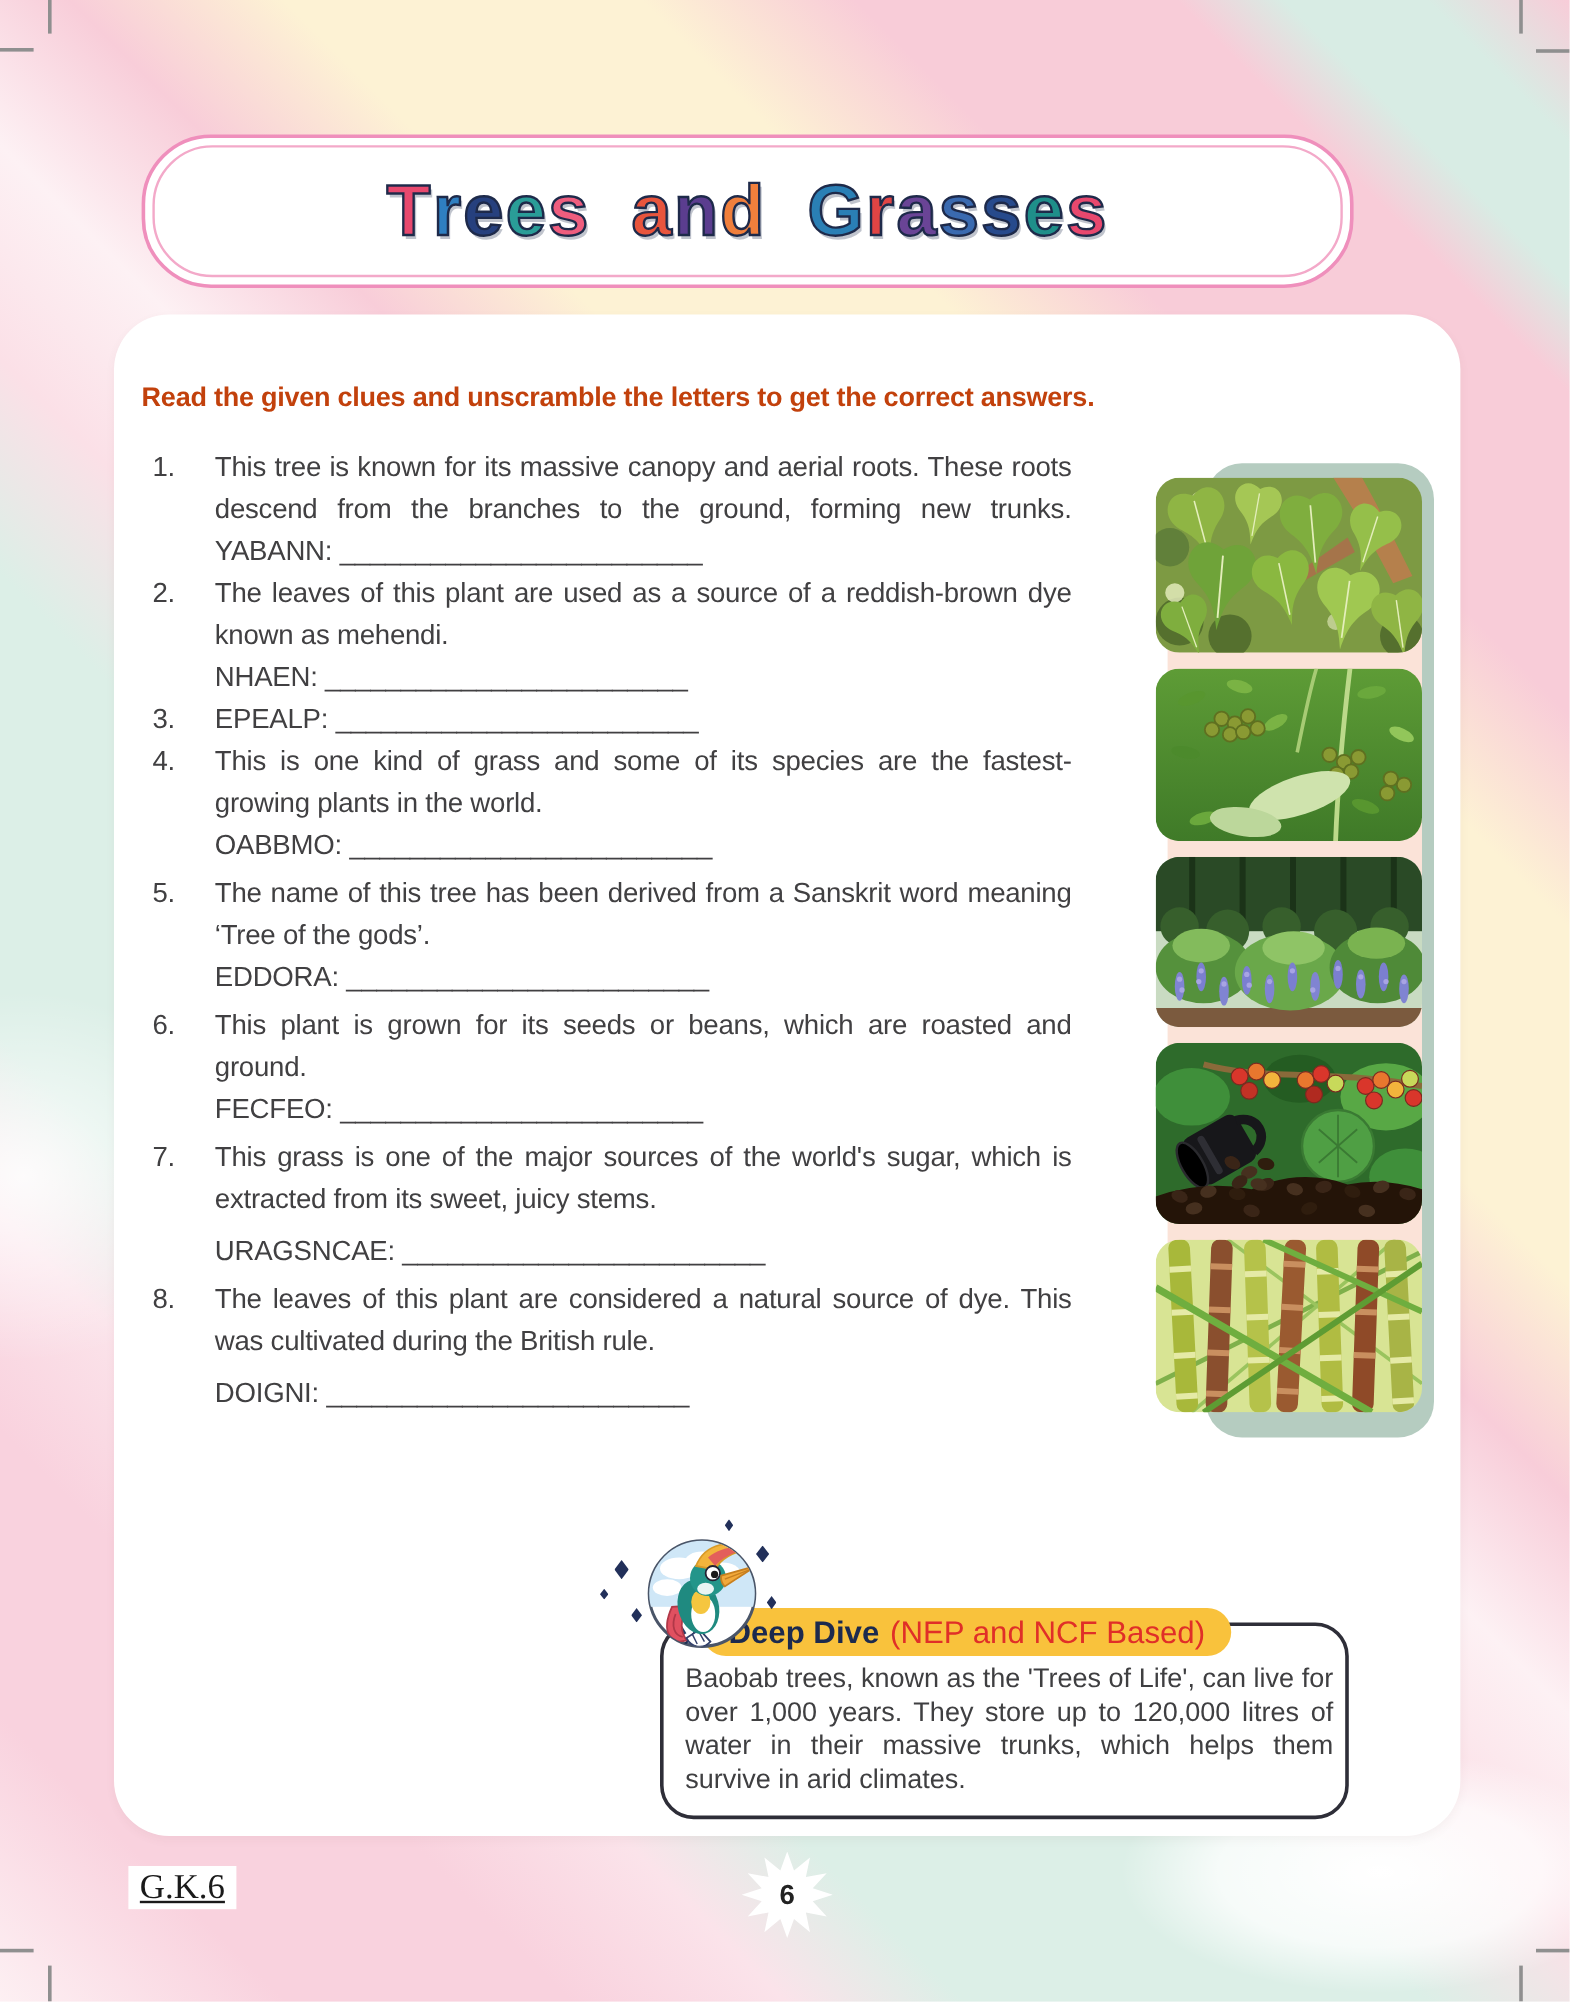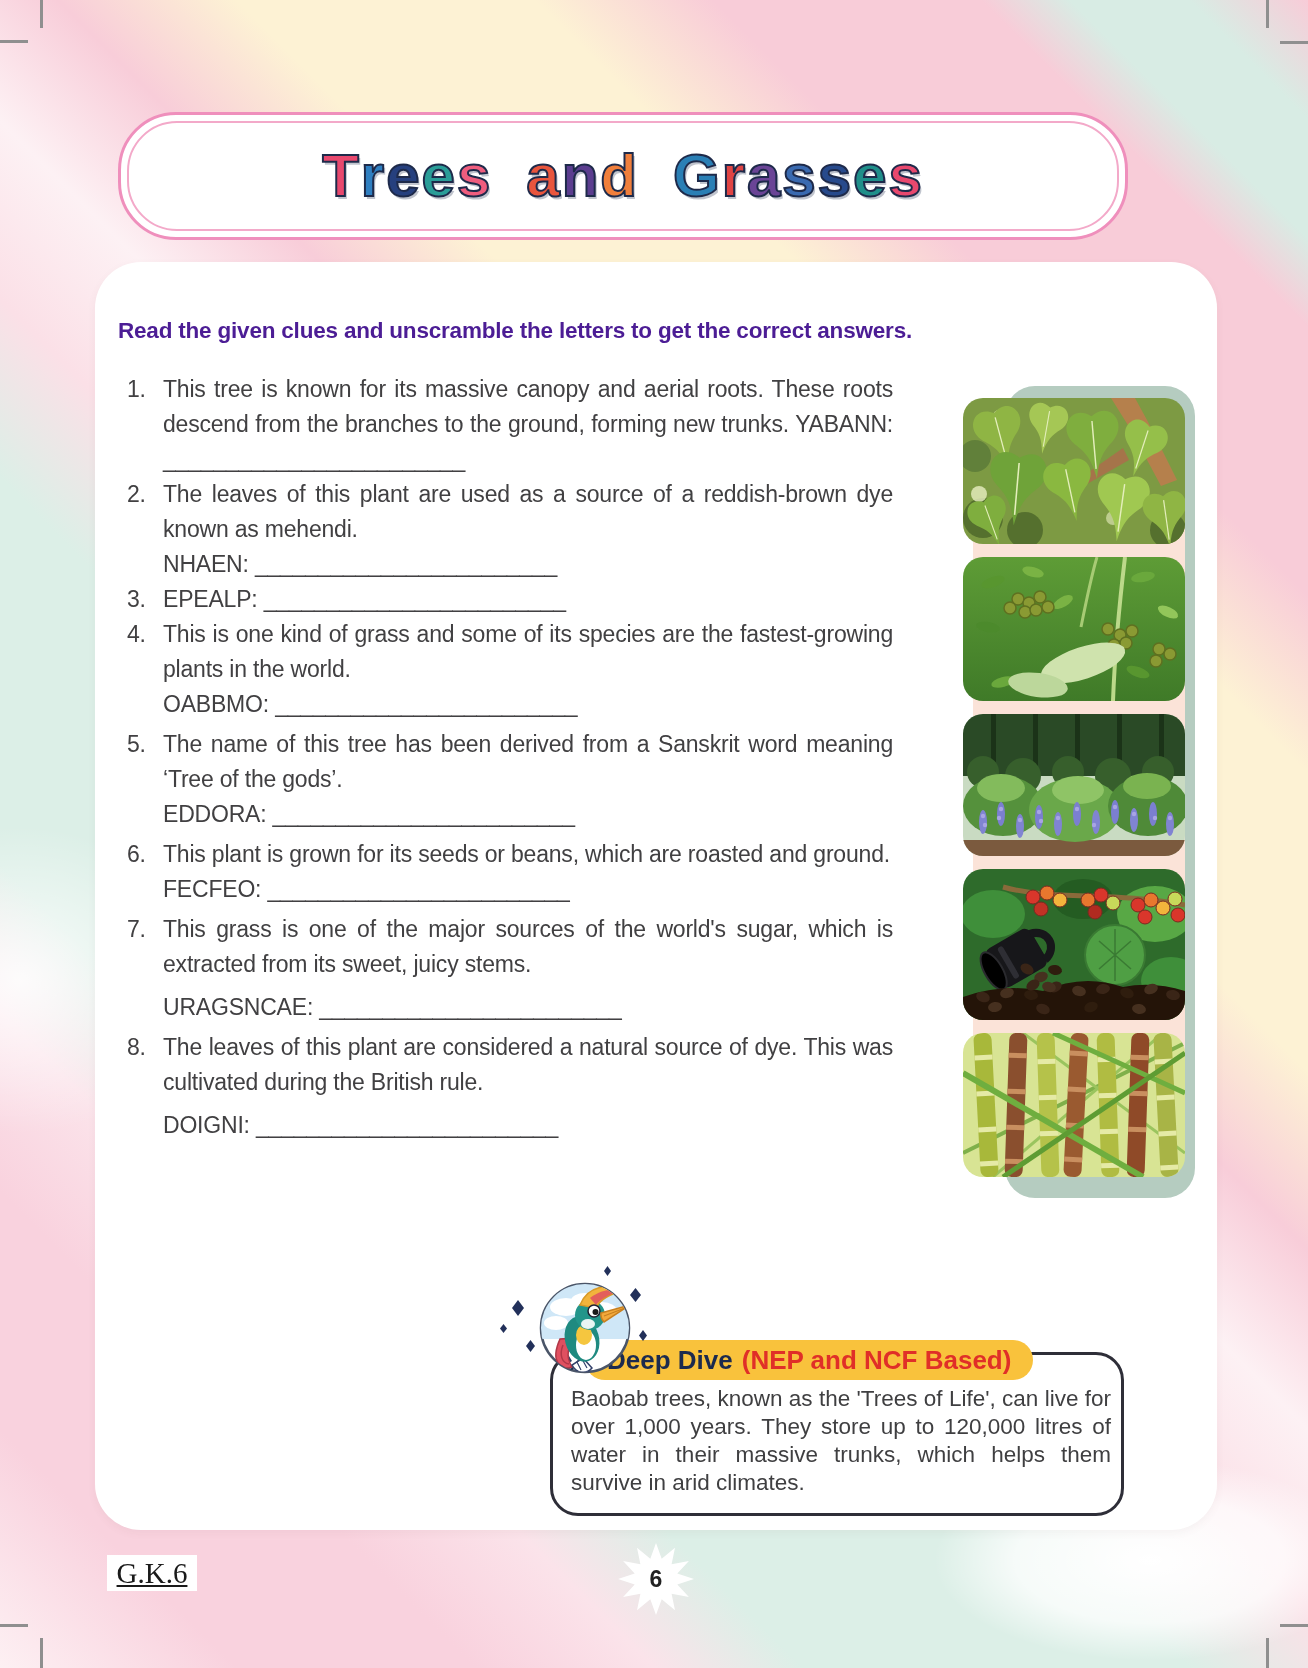--- a/index.html
+++ b/index.html
@@ -21,28 +21,28 @@
              border:3px solid #ef8fbc;border-radius:58px;}
   #title-box::before{content:"";position:absolute;inset:6px;border:2px solid #f3a9c9;border-radius:50px;}
   #title-letters{position:absolute;inset:0;display:flex;align-items:center;justify-content:center;}
   .tletter{font-size:60px;font-weight:bold;letter-spacing:2px;line-height:1;
            -webkit-text-stroke:2px #1e2a4a;text-shadow:2px 3px 0 rgba(30,42,74,.28);}
   .tspace{width:34px;}
   
   #card{left:95px;top:262px;width:1122px;height:1268px;background:#fff;border-radius:46px;
         box-shadow:0 3px 8px rgba(120,80,90,.06);}
   #instruction{position:absolute;left:23px;top:56px;width:860px;
-               font-size:22.5px;font-weight:bold;letter-spacing:-0.2px;color:#4c1d95;}
+               font-size:22.5px;font-weight:bold;letter-spacing:-0.2px;color:#c2410c;}
   
   #q-list{position:absolute;left:32px;top:110px;width:766px;color:#414042;
           font-size:23px;line-height:35px;letter-spacing:-0.2px;}
   .q{display:flex;}
   .q:nth-child(n+5){margin-top:5px;}
   .q-num{flex:0 0 36px;}
-  .q-body{flex:1;text-align:justify;}
+  .q-body{flex:1;text-align:justify;margin-left:16px;}
   .q-word.block{display:block;}
   .q-word.inline{display:inline;}
   .q-word.inline::before{content:" ";}
   .q-word.spaced{margin-top:8px;}
   
   #sage-backdrop{left:1005px;top:386px;width:190px;height:812px;border-radius:30px;background:#b5ccc0;}
   #peach-backdrop{left:973px;top:470px;width:212px;height:590px;border-radius:14px;background:#fbe3d8;}
   .photo{left:963px;width:222px;border-radius:20px;overflow:hidden;}
   .photo svg{display:block;width:100%;height:100%;}
   #photo-1{top:398px;height:146px;}
@@ -51,21 +51,21 @@
   #photo-4{top:869px;height:151px;}
   #photo-5{top:1033px;height:144px;}
   
   #dd-box{left:550px;top:1352px;width:568px;height:158px;background:#fff;
           border:3px solid #2e2e38;border-radius:28px;z-index:1;}
   #dd-text{position:absolute;left:18px;right:10px;top:30px;
            font-size:22.5px;line-height:28px;color:#3f3f41;text-align:justify;}
   #dd-pill{left:585px;top:1340px;height:40px;border-radius:21px;background:#f9c23c;
            display:flex;align-items:center;padding:0 22px;gap:9px;z-index:3;}
   #dd-pill .t1{font-size:26px;font-weight:bold;color:#1c2a4e;white-space:nowrap;}
-  #dd-pill .t2{font-size:26px;font-weight:bold;color:#e02f28;white-space:nowrap;}
+  #dd-pill .t2{font-size:26px;font-weight:normal;color:#e02f28;white-space:nowrap;}
   #mascot{left:538px;top:1281px;width:94px;height:94px;z-index:4;}
   .sparkle{position:absolute;background:#22305a;z-index:5;
            clip-path:polygon(50% 0,100% 50%,50% 100%,0 50%);}
   
   #gk-label{left:107px;top:1555px;width:90px;height:36px;background:#fff;
             display:flex;align-items:center;justify-content:center;
             font-family:"Liberation Serif",serif;font-size:29px;color:#1a1a1a;text-decoration:underline;}
   #page-star{left:618px;top:1543px;width:76px;height:72px;background:#fff;
              display:flex;align-items:center;justify-content:center;
              font-size:23px;font-weight:bold;color:#222;

